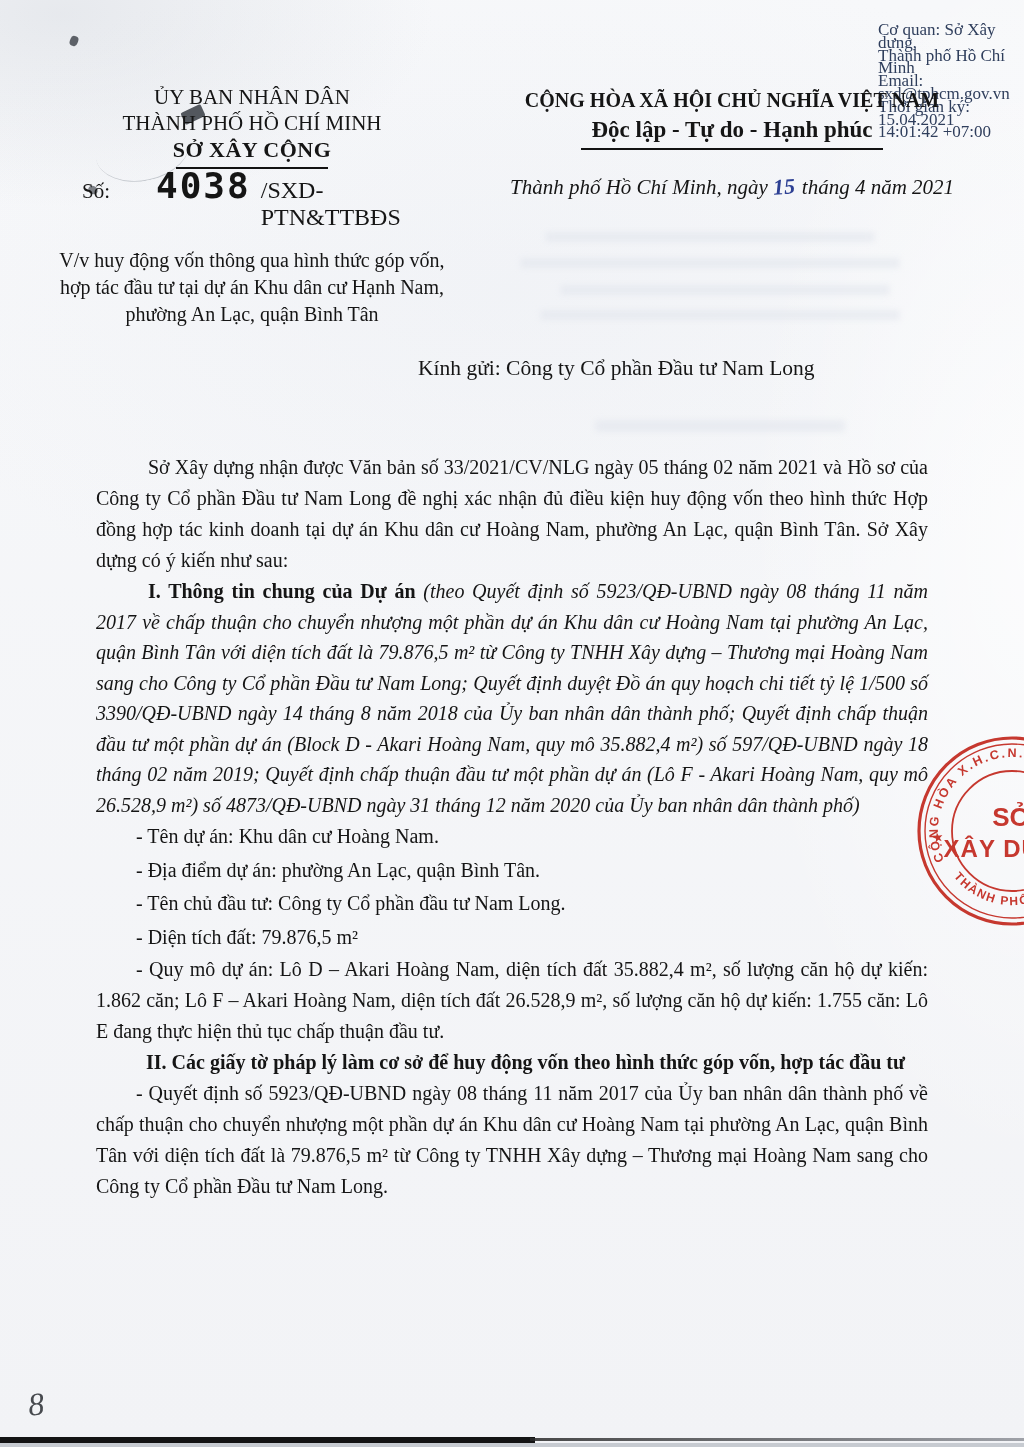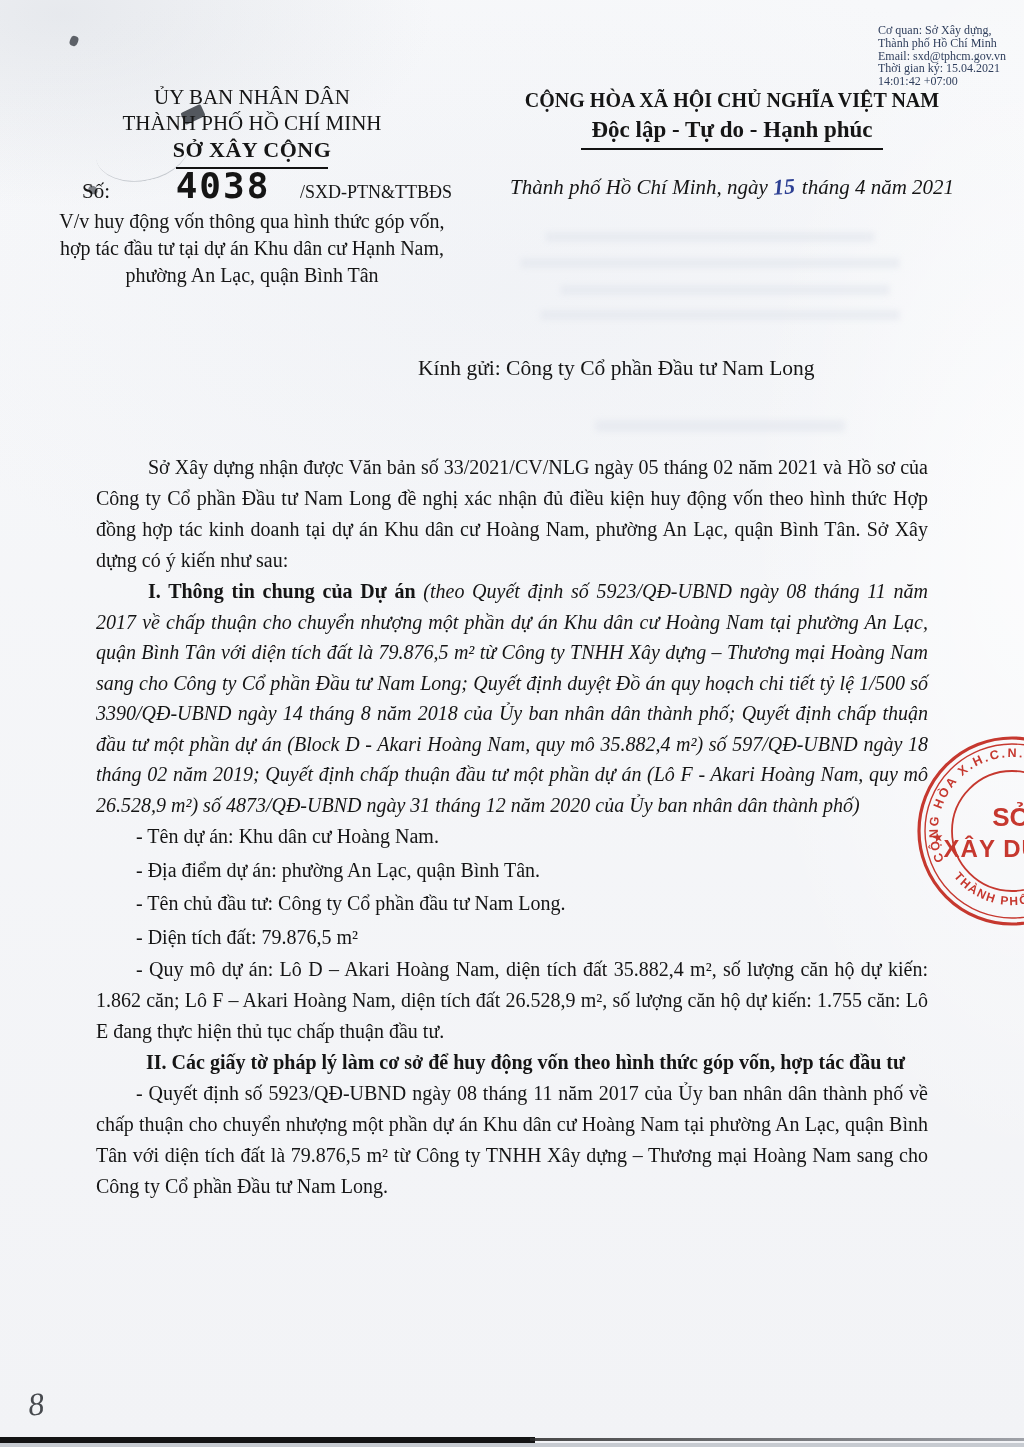--- a/index.html
+++ b/index.html
@@ -6,31 +6,31 @@
   .page{
     position:relative;width:1024px;height:1447px;overflow:hidden;
     font-family:"Liberation Serif",serif;color:#151515;
     background:
       radial-gradient(620px 320px at 6% 1%, rgba(188,194,204,.28), transparent 60%),
       radial-gradient(420px 900px at 101% 38%, rgba(255,255,255,.65), transparent 70%),
       radial-gradient(900px 500px at 50% 20%, rgba(226,230,238,.25), transparent 70%),
       linear-gradient(#f7f8fa,#f2f3f6);
   }
   
-  .sig{position:absolute;top:24px;right:6px;width:140px;font-size:12px;line-height:12.8px;color:#2f3e5c;}
+  .sig{position:absolute;top:24px;right:6px;width:140px;font-size:17px;line-height:12.8px;color:#2f3e5c;}
   
   .hdr-left{position:absolute;left:52px;top:84px;width:400px;text-align:center;}
   .hdr-left .l1,.hdr-left .l2{font-size:21px;line-height:26px;}
   .hdr-left .l3{font-size:22px;line-height:28px;font-weight:bold;letter-spacing:.5px;}
   .hdr-left .rule{width:152px;border-top:2px solid #121212;margin:3px auto 0;}
   .so-row{display:flex;align-items:baseline;padding-left:30px;margin-top:0;text-align:left;justify-content:space-between;}
   .so-label{font-size:21px;}
   .so-number{font-family:"DejaVu Sans Mono",monospace;font-weight:700;font-size:36px;letter-spacing:2px;margin-left:46px;line-height:34px;}
-  .so-suffix{font-size:18px;margin-left:10px;}
-  .subject{margin-top:4px;font-size:20px;line-height:27px;text-align:center;}
+  .so-suffix{font-size:24px;margin-left:10px;}
+  .subject{margin-top:16px;font-size:20px;line-height:27px;text-align:center;}
   .hdr-right{position:absolute;left:468px;top:88px;width:528px;text-align:center;}
   .hdr-right .n1{font-size:20px;font-weight:bold;line-height:25px;}
   .hdr-right .motto{font-size:23px;font-weight:bold;line-height:28px;margin-top:3px;}
   .hdr-right .rule{width:302px;border-top:2px solid #121212;margin:4px auto 0;}
   .dateline{margin-top:24px;font-style:italic;font-size:21px;}
   .day-hand{color:#2c3f93;font-size:22px;font-weight:bold;display:inline-block;transform:rotate(-4deg);margin:0 7px 0 5px;font-style:italic;}
   
   .recipient{position:absolute;left:418px;top:356px;font-size:21.5px;}
   
   .body{position:absolute;left:96px;top:452px;width:832px;font-size:20px;line-height:31px;text-align:justify;}

